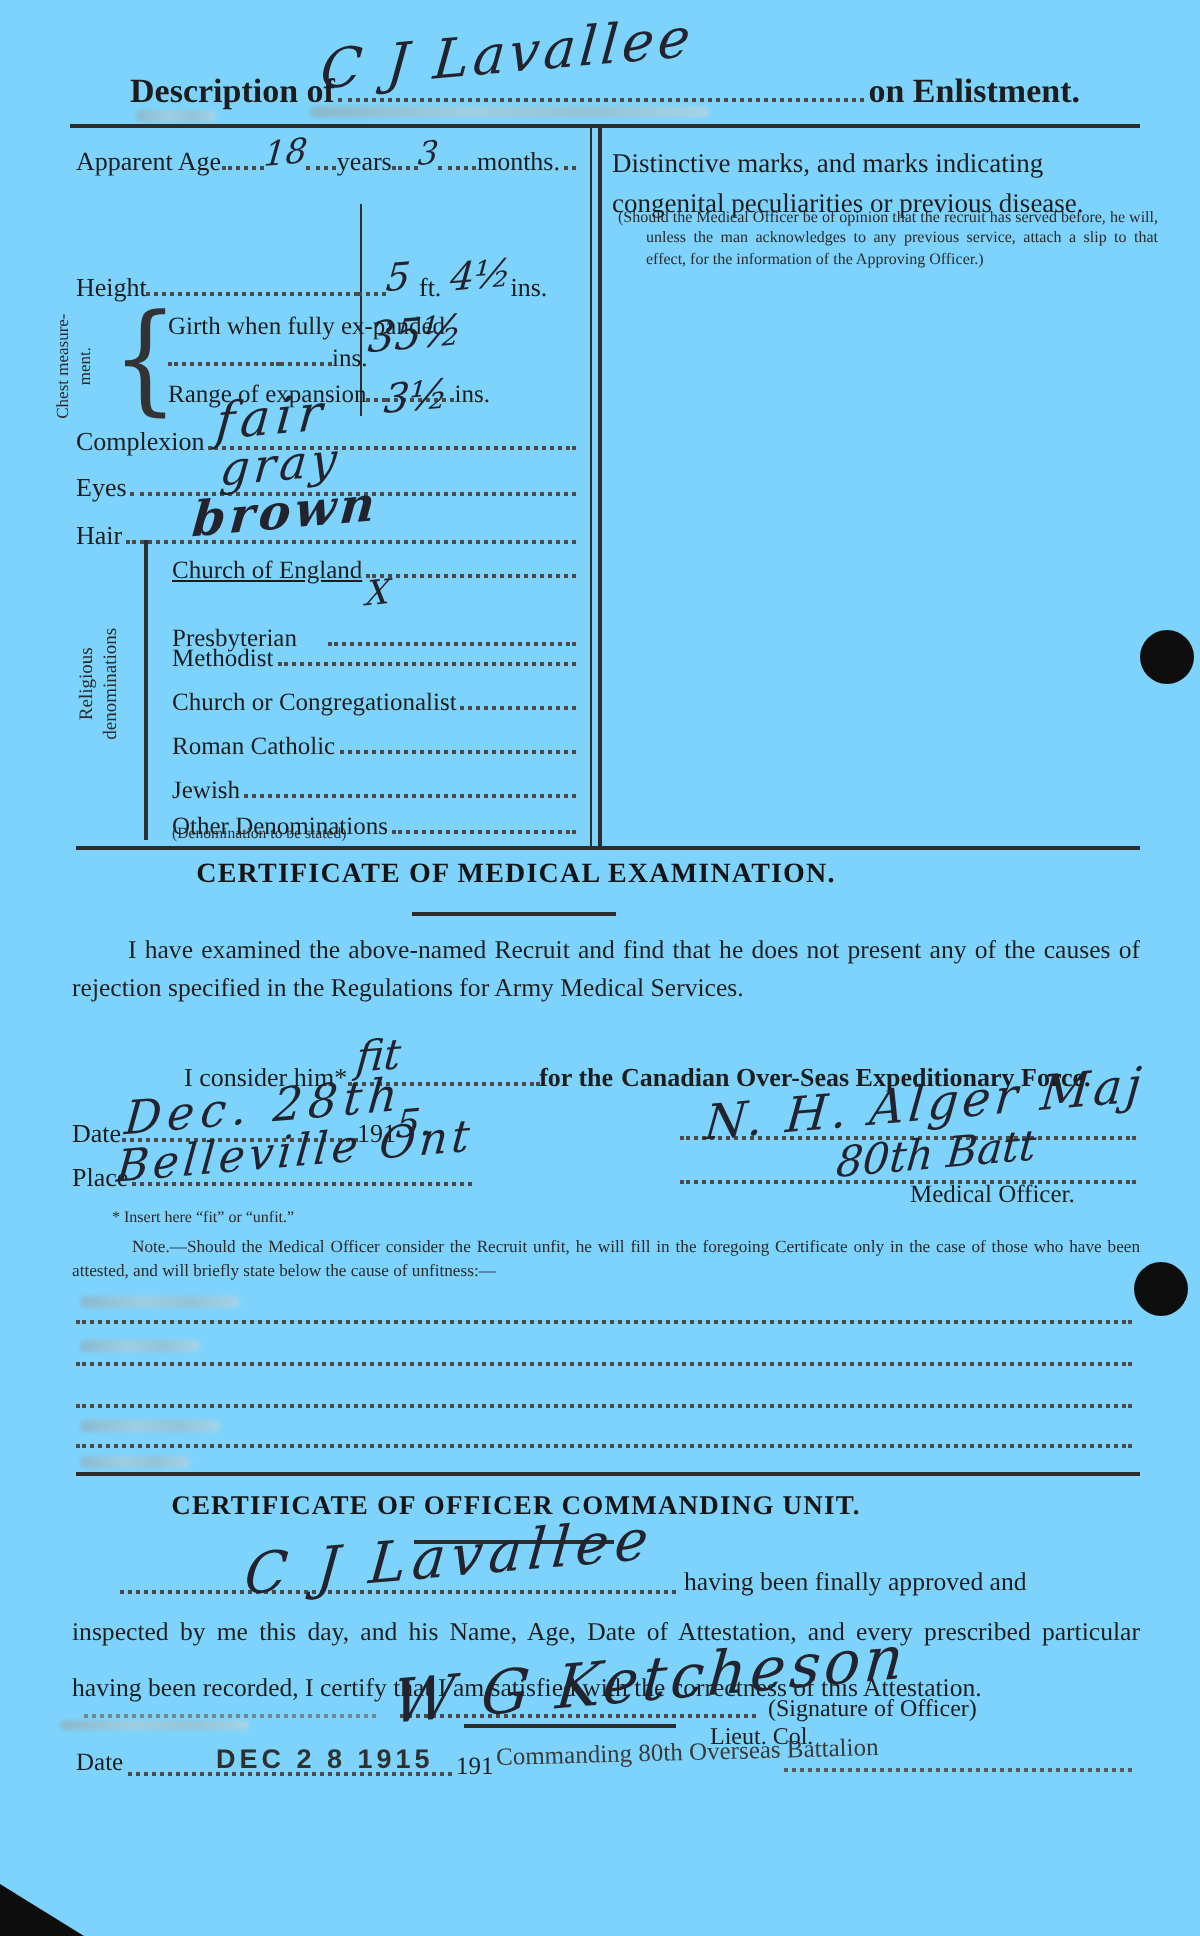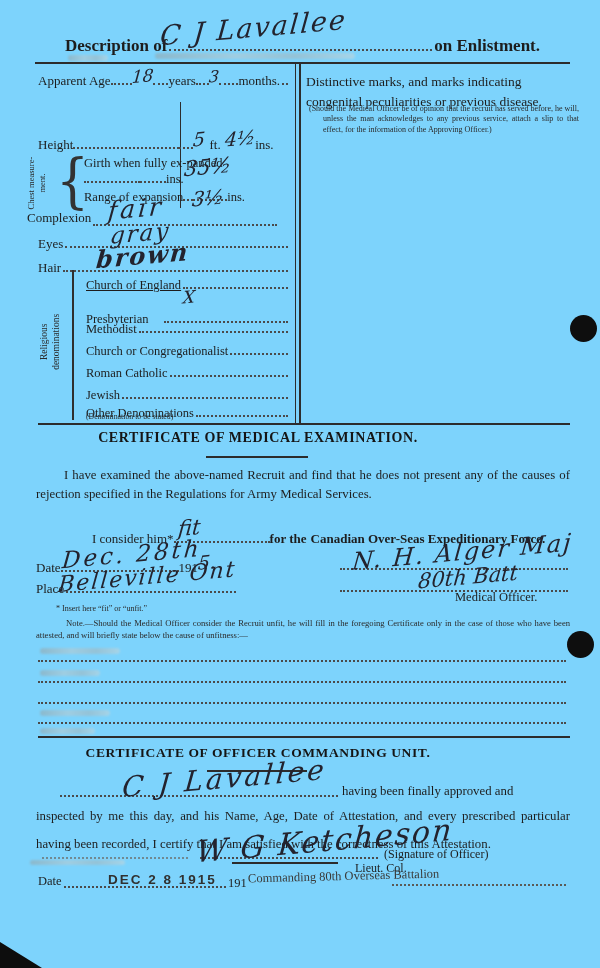--- a/index.html
+++ b/index.html
@@ -95,21 +95,21 @@
   <div class="brace" style="left:56px; top:150px; font-size:52px; transform:scaleY(1.15); color:#333;">{</div>
   <div class="abs" style="left:84px; top:155px; width:168px; font-size:12.5px; line-height:16px;">
     <span>Girth when fully ex-panded</span><span class="idots" style="width:56px;"></span><span class="idots" style="width:26px;"></span><span>ins.</span>
   </div>
   <div class="abs hand" style="left:184px; top:157px; font-size:21px;">35½</div>
   <div class="abs" style="left:84px; top:190px; width:172px; font-size:12.5px;">
     <span>Range of expansion</span><span class="idots" style="width:10px;"></span><span class="idots" style="width:34px;"></span><span>ins.</span>
   </div>
   <div class="abs hand" style="left:192px; top:188px; font-size:20px;">3½</div>
 
-  <div class="row" style="left:27px; top:210px; width:252px;align-items:flex-end;">
+  <div class="row" style="left:38px; top:210px; width:252px;">
     <span class="lbl">Complexion</span>
     <span class="dots"></span>
   </div>
   <div class="abs hand" style="left:108px; top:196px; font-size:25px; letter-spacing:3px;">fair</div>
 
   <div class="row" style="left:38px; top:233px; width:252px;">
     <span class="lbl">Eyes</span>
     <span class="dots"></span>
   </div>
   <div class="abs hand" style="left:110px; top:222px; font-size:23px; letter-spacing:2px;">gray</div>

